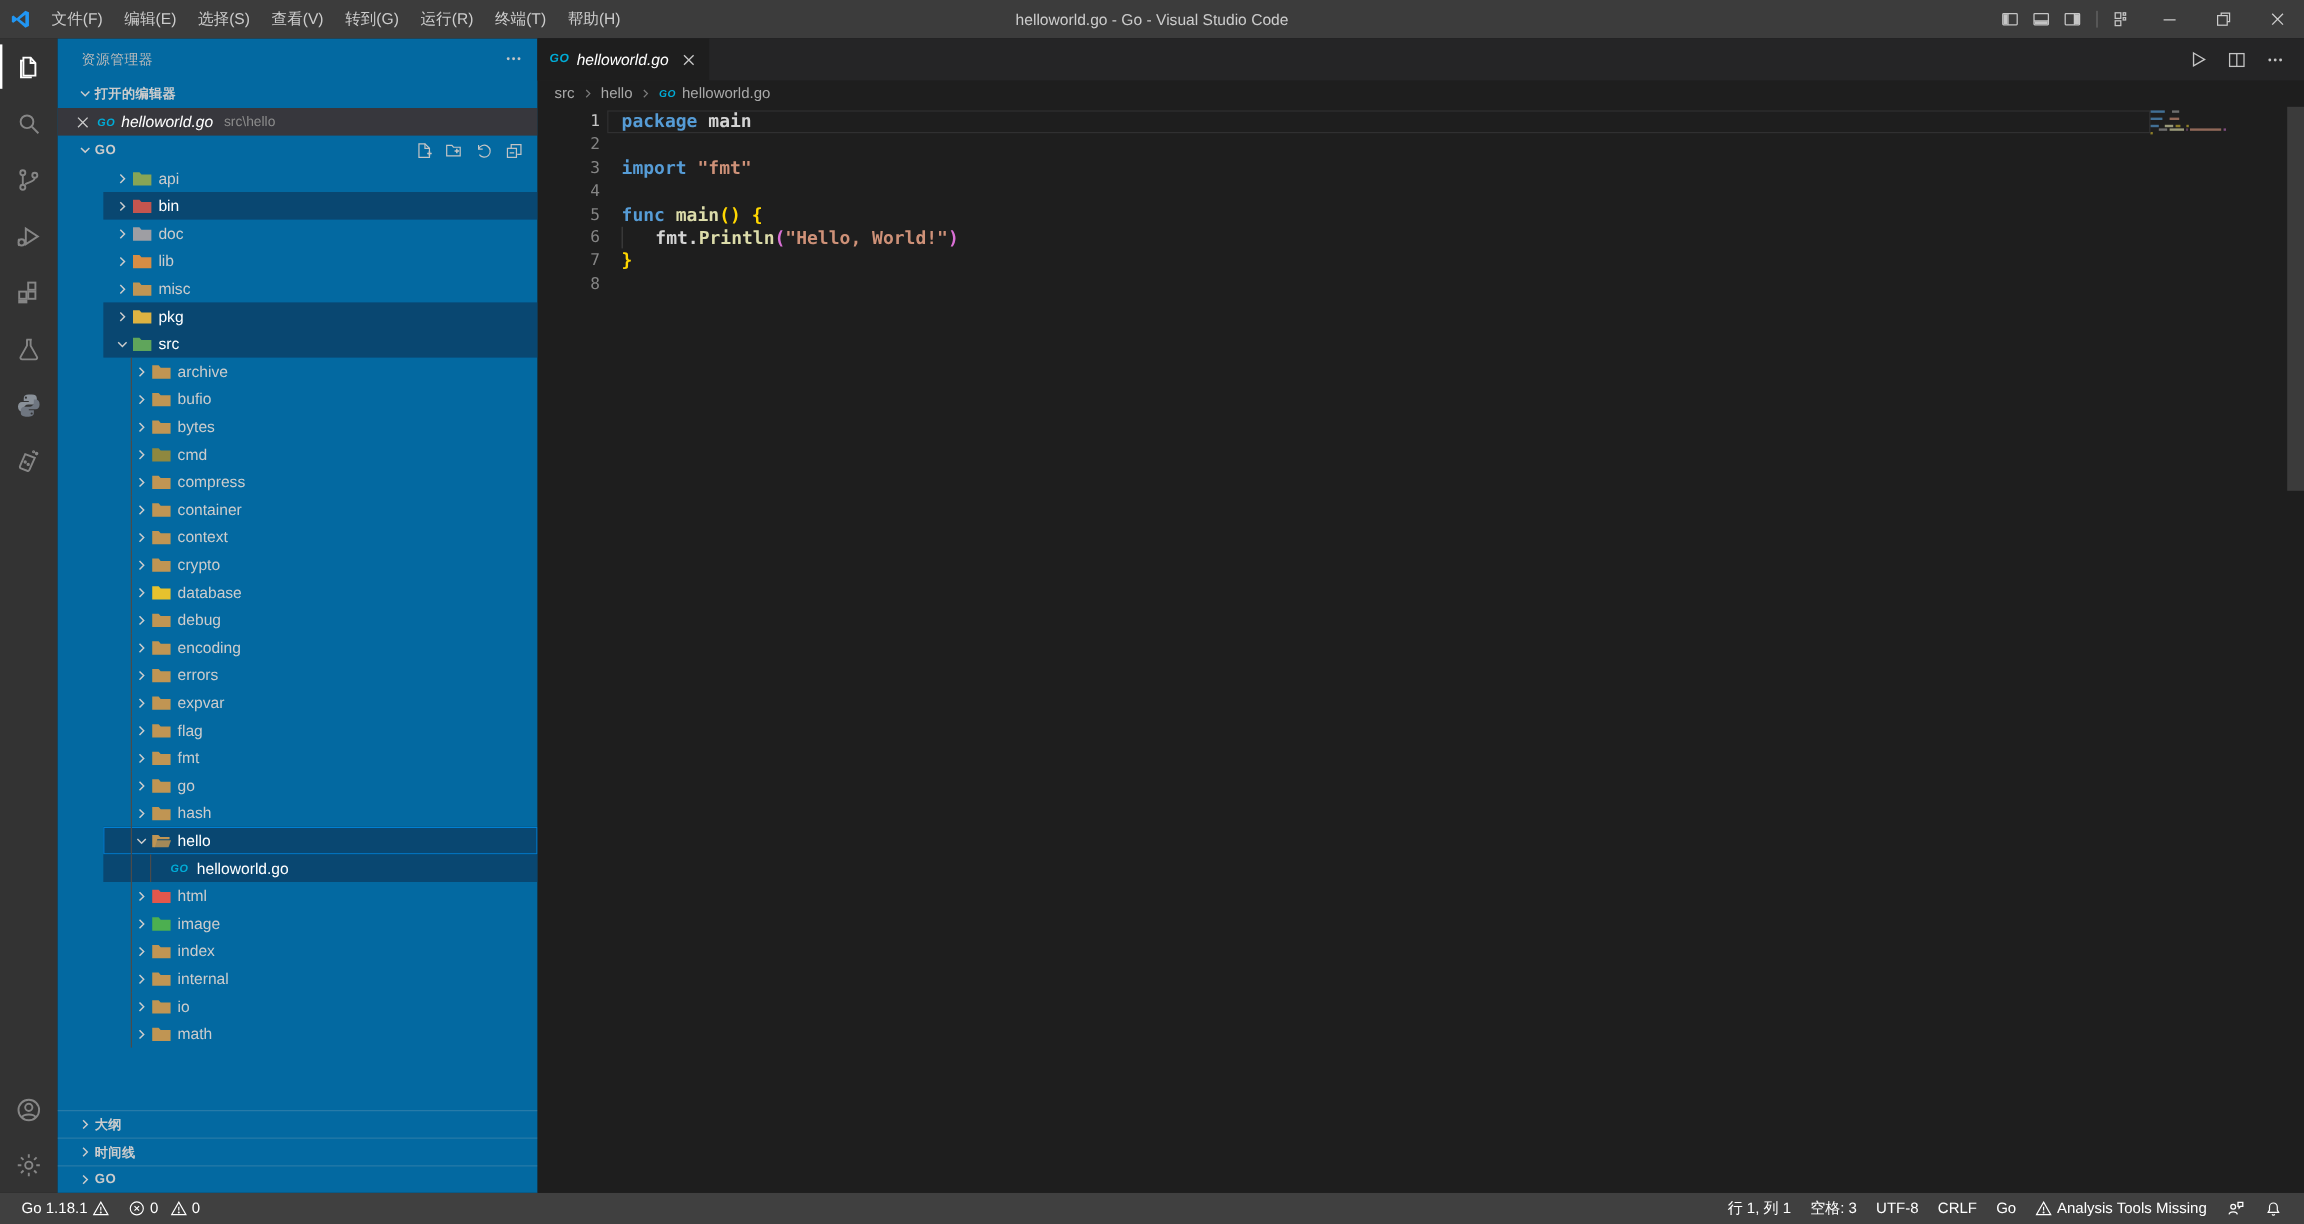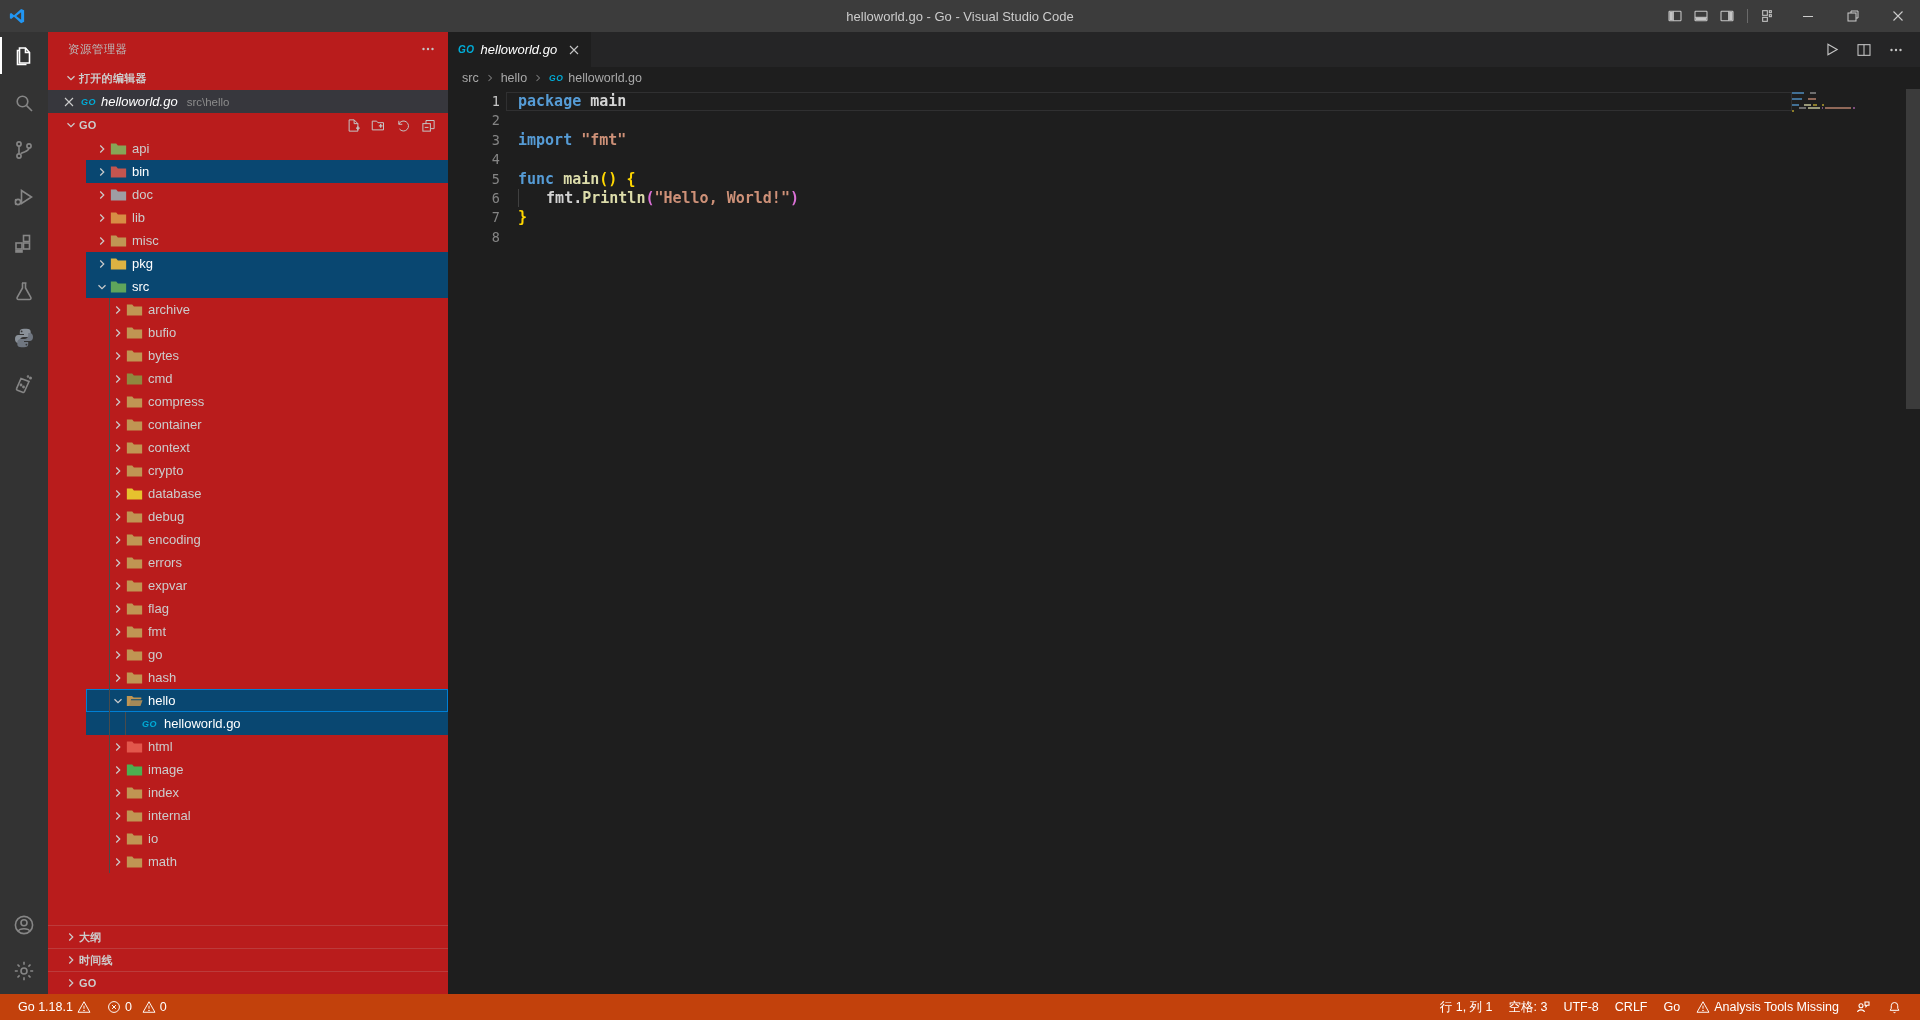--- a/index.html
+++ b/index.html
@@ -20,21 +20,21 @@
   
   .main { display:flex; height:962px; }
 
   .activitybar { width:48px; background:#333333; display:flex; flex-direction:column; align-items:center; flex:0 0 48px; }
   .ab-item { width:48px; height:47px; display:flex; align-items:center; justify-content:center; color:#868686; position:relative; }
   .ab-item.active { color:#ffffff; }
   .ab-item.active::before { content:""; position:absolute; left:0; top:5px; bottom:5px; width:2px; background:#ffffff; }
   .ab-bottom { margin-top:auto; display:flex; flex-direction:column; align-items:center; }
   .ab-bottom .ab-item { height:46px; }
 
-  .sidebar { width:400px; background:#b91c1c; display:flex; flex-direction:column; flex:0 0 400px; font-size:13px; }
+  .sidebar { width:400px; background:#0369a1; display:flex; flex-direction:column; flex:0 0 400px; font-size:13px; }
   .sb-header { height:34px; display:flex; align-items:center; padding:0 8px 0 20px; font-size:11.5px; color:#bbbbbb; letter-spacing:0.4px; }
   .sb-header .more { margin-left:auto; color:#c5c5c5; padding:2px 4px; }
   .sec-header { height:24px; display:flex; align-items:center; font-size:11px; font-weight:700; color:#cccccc; padding-left:15px; letter-spacing:0.3px; }
   .sec-header .chev { width:16px; display:flex; justify-content:center; color:#cccccc; }
   .sec-actions { margin-left:auto; display:flex; gap:10px; padding-right:12px; color:#c5c5c5; }
   .oe-item { height:23px; display:flex; align-items:center; background:#37373d; padding-left:14px; gap:5px; color:#ffffff; }
   .oe-item .path { color:#8c8c8c; font-size:11.5px; margin-left:4px; }
   .oe-item .fname { font-style:italic; }
   .tree { flex:1; overflow:hidden; position:relative;margin-left:38px; }
   .row { height:23px; display:flex; align-items:center; color:#cccccc; position:relative; padding-left:8px; }
@@ -64,35 +64,45 @@
   .cur-box { position:absolute; left:58px; right:128px; top:0; bottom:0; border:1px solid #303031; }
   .tk-kw { color:#569cd6; } .tk-pl { color:#d4d4d4; } .tk-st { color:#ce9178; }
   .tk-fn { color:#dcdcaa; } .tk-b1 { color:#ffd700; } .tk-b2 { color:#da70d6; }
   .ind-guide { border-left:1px solid #404040; }
   .minimap { position:absolute; top:3px; right:14px; width:114px; }
   .mm-line { height:2px; margin-bottom:1px; display:flex; gap:2px; }
   .mm-tk { height:2px; opacity:0.65; }
   .vscroll { position:absolute; top:0; right:0; width:14px; height:320px; background:rgba(121,121,121,0.32); }
 
   
-  .statusbar { height:26px; background:#c2410c; display:flex; align-items:center; color:#ffffff; font-size:12.5px; padding:0 10px; }
+  .statusbar { height:26px; background:#404040; display:flex; align-items:center; color:#ffffff; font-size:12.5px; padding:0 10px; }
   .sb-group { display:flex; align-items:center; height:100%; }
   .sb-group.right { margin-left:auto; }
   .sb-item { display:flex; align-items:center; gap:4px; padding:0 8px; height:100%; white-space:nowrap; }
   svg { display:block; }
 </style>
 </head>
 <body>
 
 <div class="titlebar">
   <div class="vscode-logo">
     <svg width="18" height="18" viewBox="0 0 24 24">
         <path fill="#2196f3" d="M17.5 2.5L8 10.9 4.2 8 2.5 8.9v6.2l1.7.9L8 13.1l9.5 8.4 4-1.9V4.4l-4-1.9zM17.5 7v10L11 12l6.5-5z"></path>
       </svg>
   </div>
+  <div class="menubar" id="menubar">
+      <div class="menu-item">文件(F)</div>
+      <div class="menu-item">编辑(E)</div>
+      <div class="menu-item">选择(S)</div>
+      <div class="menu-item">查看(V)</div>
+      <div class="menu-item">转到(G)</div>
+      <div class="menu-item">运行(R)</div>
+      <div class="menu-item">终端(T)</div>
+      <div class="menu-item">帮助(H)</div>
+    </div>
   <div class="win-title">helloworld.go - Go - Visual Studio Code</div>
   <div class="tb-right">
     <div class="layout-icons" id="layoutIcons">
         <span style="padding: 3px; display: flex;">
           <svg width="16" height="16" viewBox="0 0 24 24" fill="none" stroke="currentColor" stroke-width="1.6">
             <rect x="3" y="5" width="18" height="14" rx="1"></rect>
             <path d="M9.5 5v14"></path>
             <rect x="3.8" y="5.8" width="5" height="12.4" fill="currentColor" stroke="none"></rect>
           </svg>
         </span>

